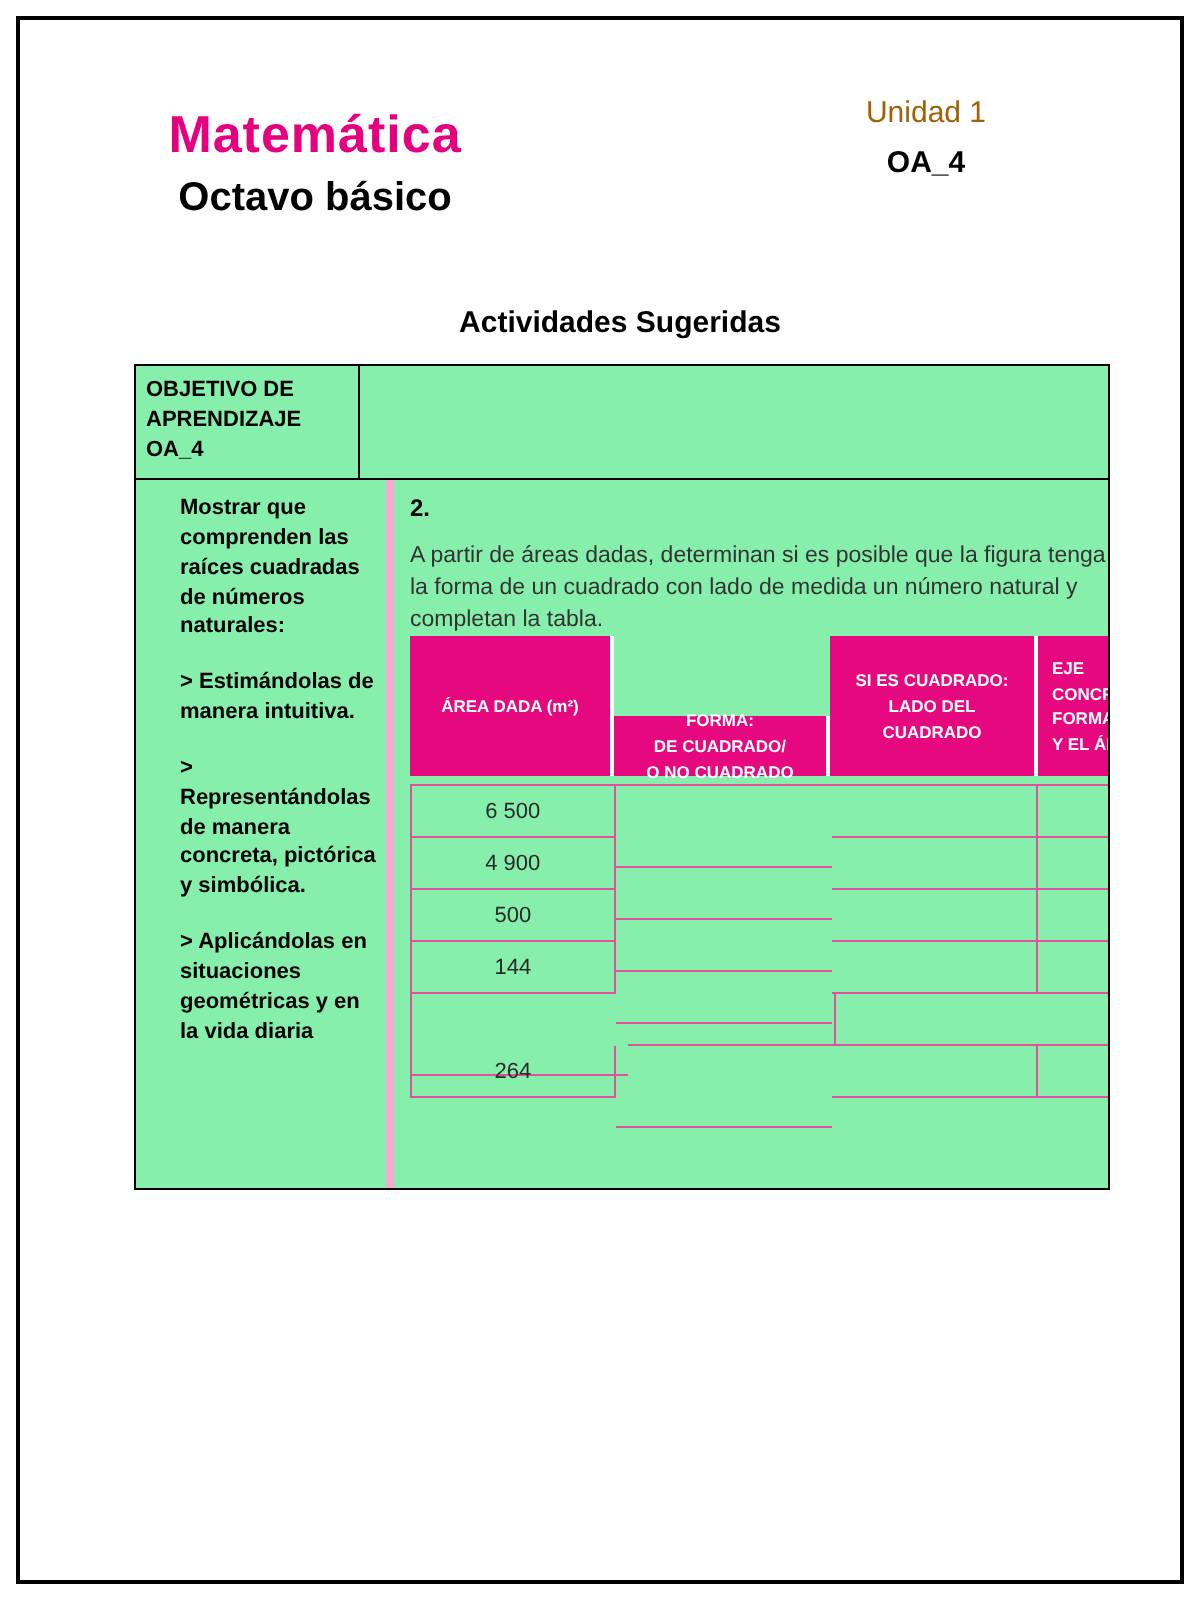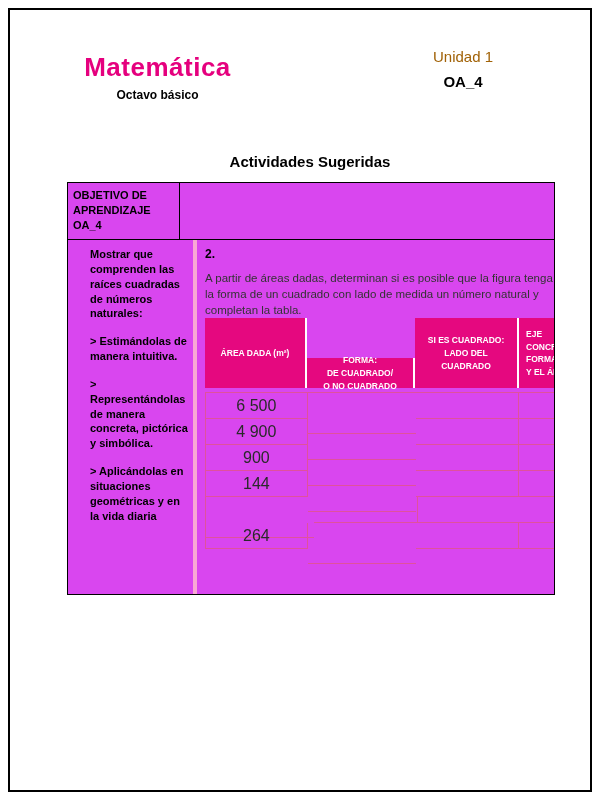--- a/index.html
+++ b/index.html
@@ -6,29 +6,29 @@
   html, body { width: 600px; height: 800px; background: #ffffff; font-family: "Liberation Sans", sans-serif; }
   .page-frame {
     position: absolute; left: 8px; top: 8px; width: 584px; height: 784px;
     border: 2px solid #000; background: #fff;
   }
   .pre { white-space: pre-line; }
 
   
   .header-left { position: absolute; left: 60px; top: 42px; width: 175px; text-align: center; }
   .subject { font-size: 26px; font-weight: bold; color: #e5007e; letter-spacing: 0.5px; }
-  .grade { font-size: 12px; font-weight: bold; color: #000; margin-top: 5px; }
+  .grade { font-size: 20px; font-weight: bold; color: #000; margin-top: 5px; }
   .header-right { position: absolute; right: 62px; top: 38px; width: 130px; text-align: center; }
   .unit { font-size: 15px; font-weight: normal; color: #a16207; }
   .code { font-size: 15px; font-weight: bold; color: #000; margin-top: 8px; }
 
   .page-title { position: absolute; left: 0; top: 143px; width: 600px; text-align: center; font-size: 15px; font-weight: bold; color: #000; }
 
   
-  .otable { position: absolute; left: 57px; top: 172px; width: 488px; border: 1px solid #000; background: #d946ef; }
+  .otable { position: absolute; left: 57px; top: 172px; width: 488px; border: 1px solid #000; background: #86efac; }
   .otable-header { display: flex; border-bottom: 1px solid #000; min-height: 57px; }
   .oh-left { width: 112px; border-right: 1px solid #000; padding: 5px 5px; font-size: 11px; font-weight: bold; line-height: 1.35; }
   .oh-right { flex: 1; padding: 5px 6px; font-size: 11px; font-weight: bold; text-align: center; }
   .otable-body { display: flex; min-height: 354px; }
   .ob-left { width: 112px; border-right: 4px solid #f9a8d4; padding: 7px 5px; font-size: 11px; font-weight: bold; line-height: 1.35; margin-left: 17px; }
   .ob-left p { margin-bottom: 13px; }
   .ob-right { flex: 1; padding: 7px 0 7px 8px; overflow: hidden; }
 
   .act-num { font-size: 12px; font-weight: bold; margin-bottom: 9px; }
   .act-desc { font-size: 11.5px; line-height: 1.4; color: #333; margin-bottom: 0; width: 358px; }
@@ -37,21 +37,21 @@
   .itable { width: 470px; }
   .ithead { display: flex; height: 70px; }
   .ith { background: #e5087f; color: #fff; font-weight: bold; font-size: 8.5px; line-height: 1.5;
          display: flex; align-items: center; justify-content: center; text-align: center;
          border-right: 2px solid #fff; padding: 3px; }
   .ith:last-child { border-right: none; }
   .c1 { width: 102px; } .c2 { width: 108px; margin-top: 40px; } .c3 { width: 104px; } .c4 { width: 156px; }
   .ith.c4 { justify-content: flex-start; text-align: left; padding-left: 7px; }
   .itbody { margin-top: 4px; border-top: 1px solid #e0519c; border-left: 1px solid #e0519c; }
   .itr { display: flex; height: 26px; }
-  .itd { border-right: 1px solid #e0519c; border-bottom: 1px solid #e0519c; font-size: 16px; color: #2a2a2a;
+  .itd { border-right: 1px solid #e0519c; border-bottom: 1px solid #e0519c; font-size: 11px; color: #2a2a2a;
          display: flex; align-items: center; justify-content: center; }
 </style>
 </head>
 <body>
 
 <div class="page-frame">
 
   <div class="header-left">
     <div class="subject">Matemática</div>
     <div class="grade">Octavo básico</div>
@@ -102,21 +102,21 @@
               <div class="itd c3"></div>
               <div class="itd c4"></div>
             </div>
             <div class="itr">
               <div class="itd c1">4 900</div>
               <div class="itd c2"></div>
               <div class="itd c3"></div>
               <div class="itd c4"></div>
             </div>
             <div class="itr">
-              <div class="itd c1">900</div>
+              <div class="itd c1">500</div>
               <div class="itd c2"></div>
               <div class="itd c3"></div>
               <div class="itd c4"></div>
             </div>
             <div class="itr">
               <div class="itd c1">144</div>
               <div class="itd c2"></div>
               <div class="itd c3"></div>
               <div class="itd c4"></div>
             </div>

